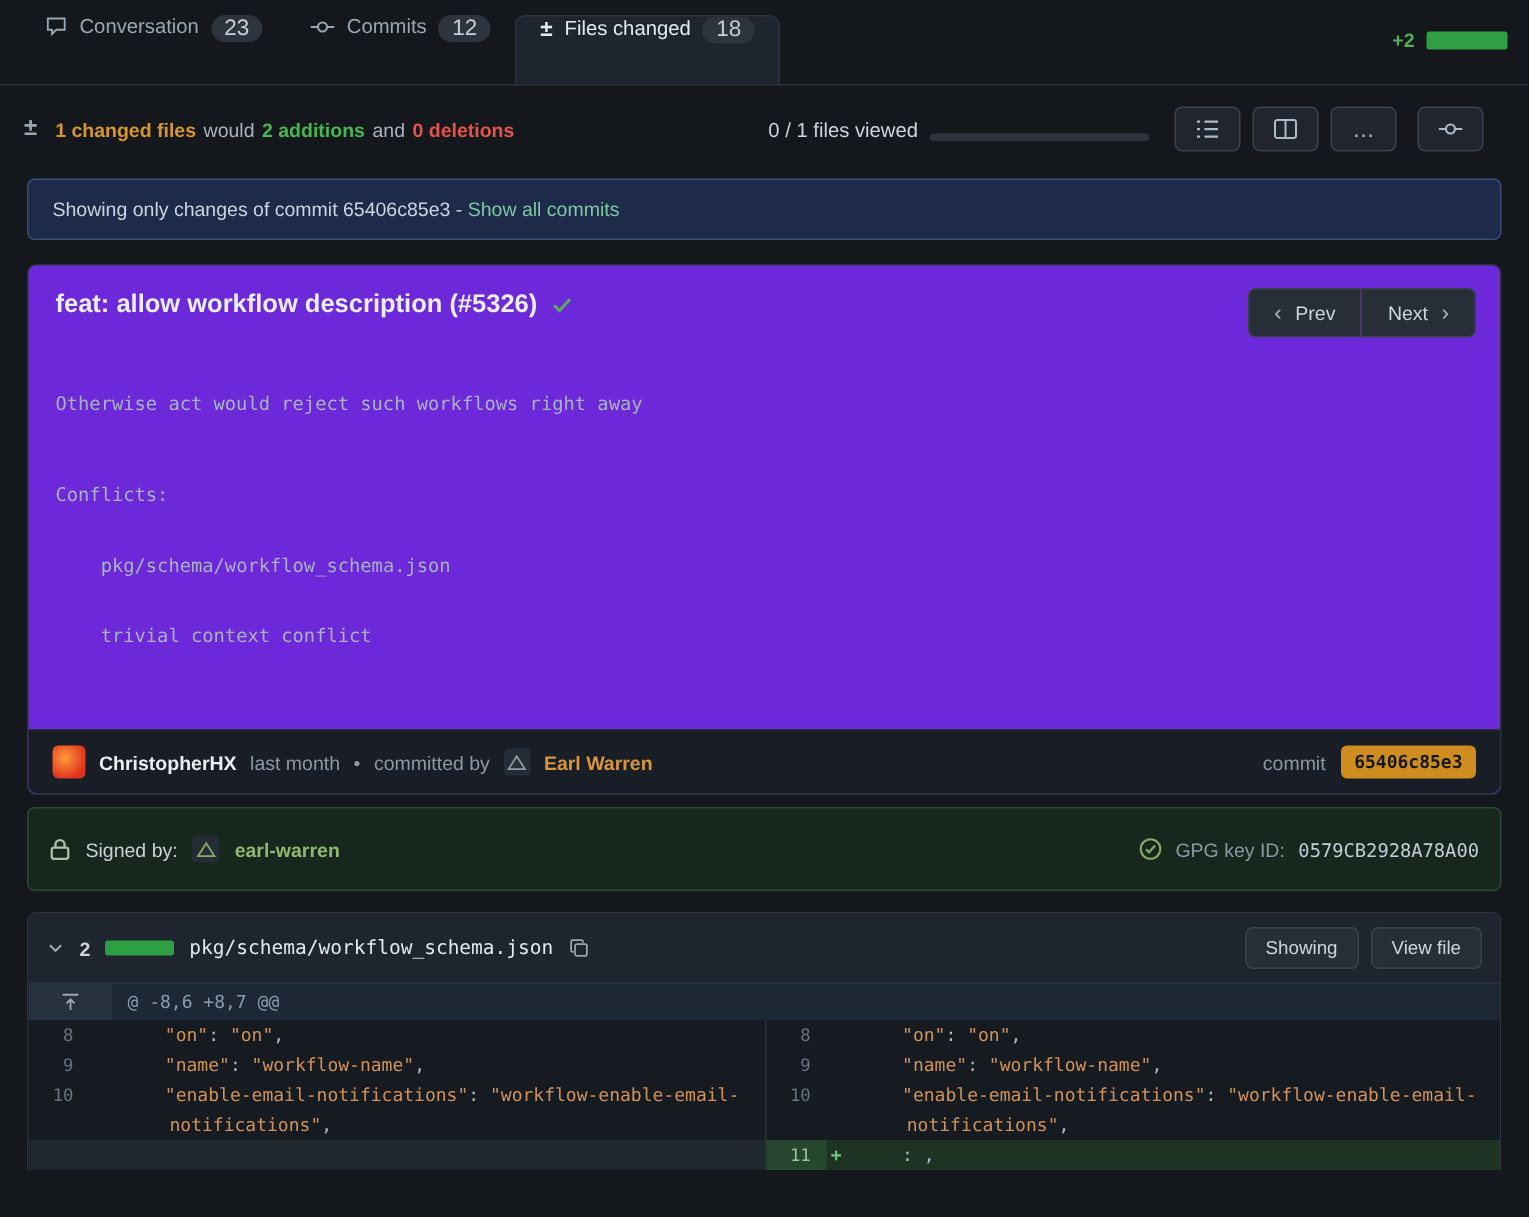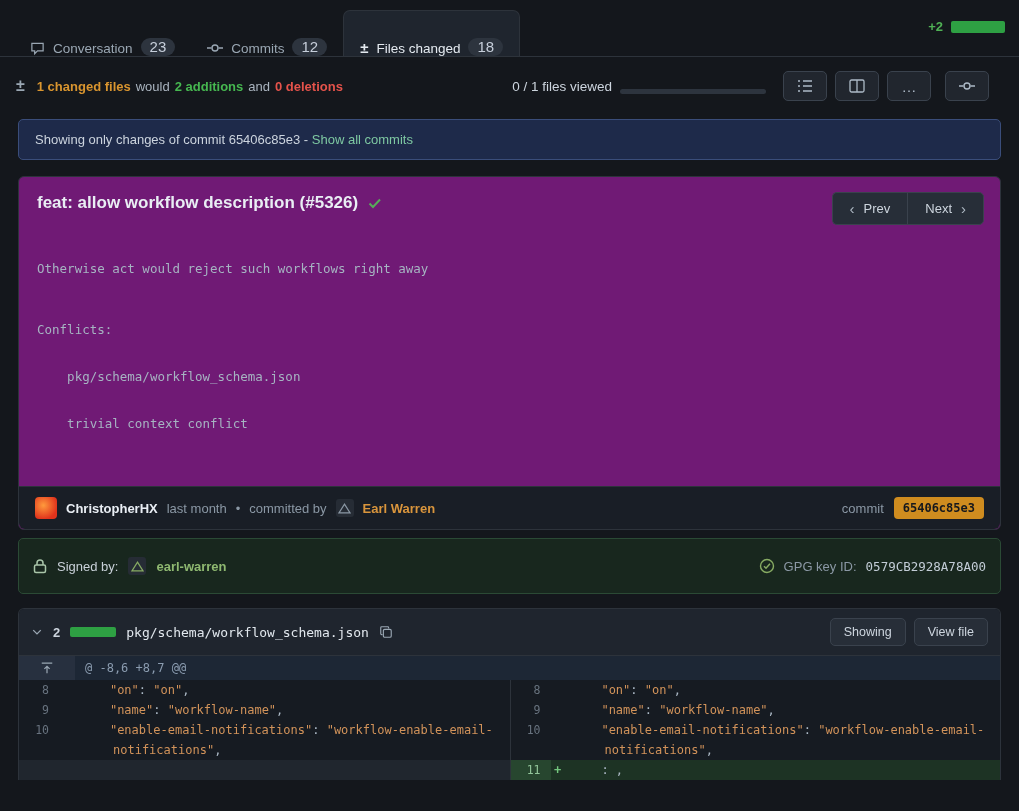--- a/index.html
+++ b/index.html
@@ -3,21 +3,21 @@
 <meta charset="utf-8">
 <style>
   *{margin:0;padding:0;box-sizing:border-box}
   html,body{width:1019px;height:811px;overflow:hidden}
   body{background:#14171c;color:#c9d1d9;font-family:"Liberation Sans",sans-serif;font-size:13px}
   button{font-family:inherit;background:none;border:none;color:inherit;cursor:pointer}
   svg{display:block}
 
   
   .tabstrip{position:relative;display:flex;align-items:flex-end;height:57px;padding:0 14px;border-bottom:1px solid #2d333b;background:#14171c}
-  .tab{display:flex;align-items:flex-end;gap:8px;padding:0 16px;height:46px;color:#9aa7b3;cursor:pointer;font-size:13.5px}
+  .tab{display:flex;align-items:flex-start;gap:8px;padding:0 16px;height:46px;color:#9aa7b3;cursor:pointer;font-size:13.5px}
   .tab.active{background:#1f252e;border:1px solid #2d333b;border-bottom:none;border-radius:7px 7px 0 0;color:#e4eaf0}
   .badge{background:#2d343e;color:#c6ceda;border-radius:999px;padding:2px 9px;font-size:15px;line-height:14px}
   .pmglyph{font-size:15px;font-weight:700}
   .topstat{position:absolute;right:14px;top:19px;display:flex;align-items:center;gap:8px}
   .topstat .num{color:#4fb155;font-weight:700}
   .statbar{width:54px;height:12px;background:#2ea043;border-radius:2px}
 
   
   .toolbar{display:flex;align-items:center;padding:14px 16px 8px;gap:5px}
   .pm{color:#9aa7b3;font-size:16px;font-weight:700;margin-right:7px}
@@ -31,21 +31,21 @@
   .iconbtns{display:flex;gap:8px;margin-right:14px;align-items:center}
   .ibtn{width:44px;height:30px;display:flex;align-items:center;justify-content:center;background:#21262e;border:1px solid #3a424d;border-radius:5px;color:#adbac7;font-size:15px}
   .ibtn-sep{margin-left:6px}
   .finish{display:flex;align-items:center;gap:9px;background:#df8c11;color:#17191d;font-weight:700;padding:0 14px;height:32px;border-radius:5px;font-size:13px}
 
   
   .banner{margin:10px 18px 0;background:#1e2a4a;border:1px solid #3a4d7a;border-radius:5px;padding:12px 16px;color:#ccd4de}
   .banner .link{color:#7ec8a2;cursor:pointer}
 
   
-  .commitbox{position:relative;margin:16px 18px 0;background:#701a75;border:1px solid #2d333b;border-radius:6px}
+  .commitbox{position:relative;margin:16px 18px 0;background:#6d28d9;border:1px solid #2d333b;border-radius:6px}
   .cb-head{padding:16px 18px 4px;display:flex;align-items:center;gap:9px}
   .cb-title{font-size:17px;font-weight:600;color:#e9eef4}
   .prevnext{position:absolute;top:15px;right:16px;display:flex}
   .pn{display:flex;align-items:center;gap:9px;height:33px;padding:0 17px;background:#272e38;border:1px solid #3a424d;color:#cdd5de;font-size:13px}
   .pn.prev{border-radius:5px 0 0 5px;border-right:none}
   .pn.next{border-radius:0 5px 5px 0}
   .pn .ch{font-size:15px;color:#aeb9c4}
   .cb-body{padding:14px 18px 24px;font-family:"DejaVu Sans Mono",monospace;font-size:12.5px;color:#a6b4c2;white-space:pre-wrap}
   .cb-body .para{margin-bottom:15px}
   .cb-body .tight{line-height:17px}

